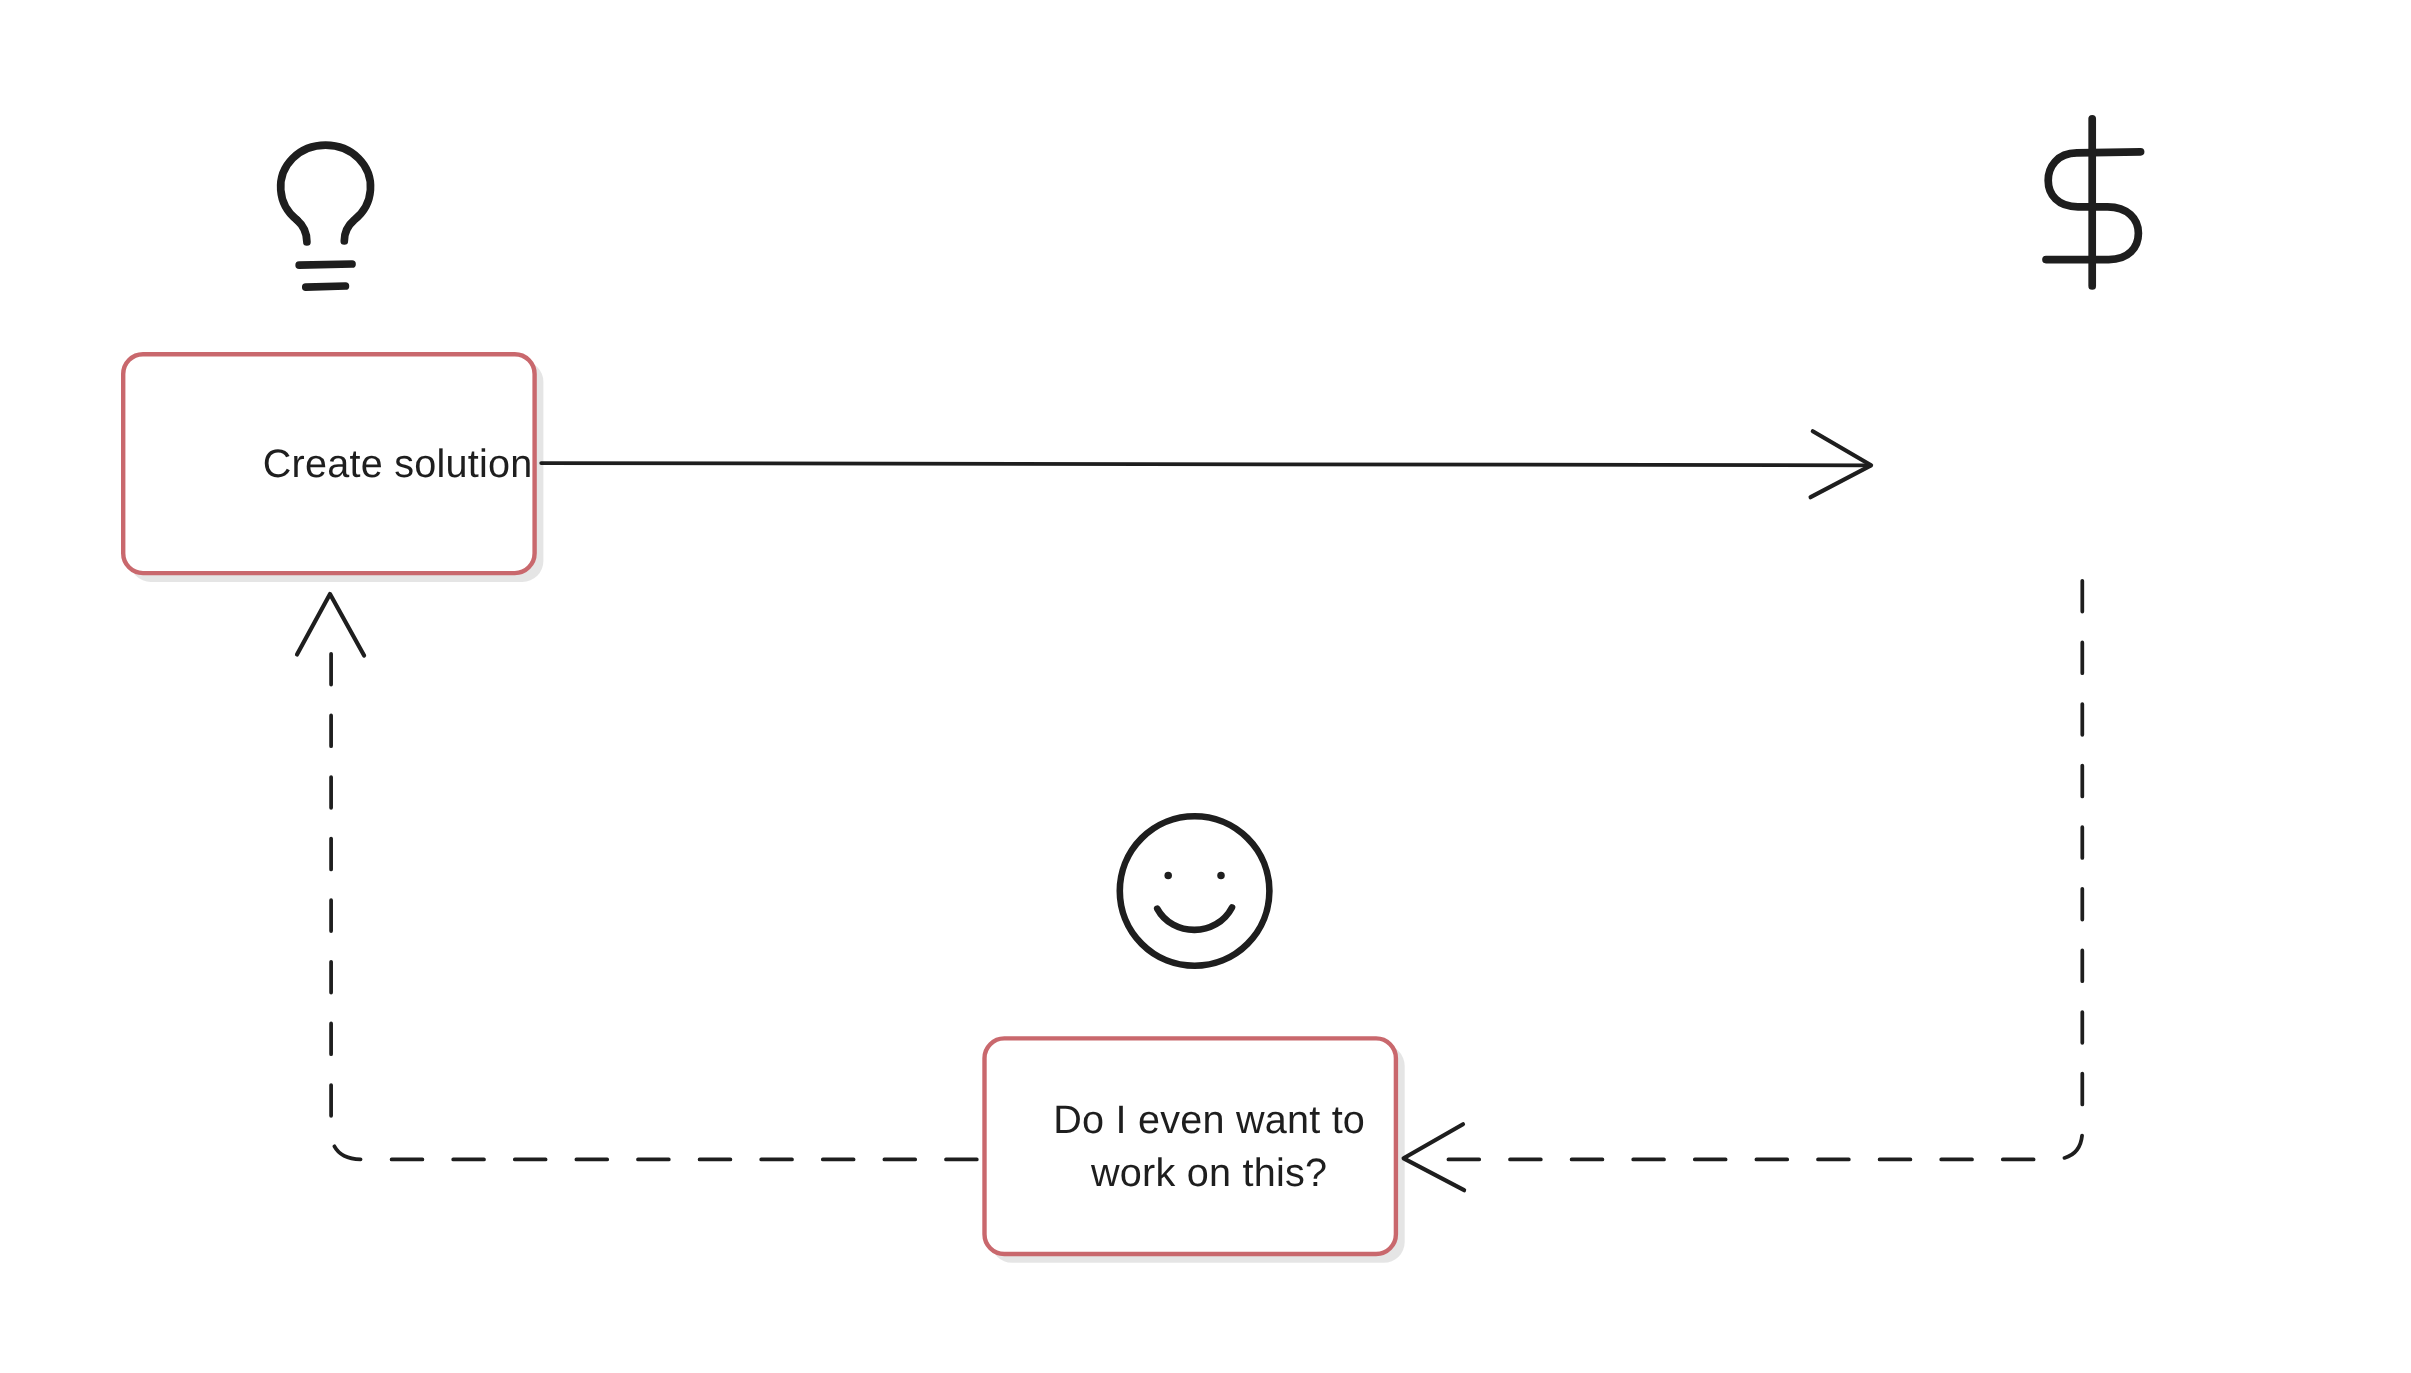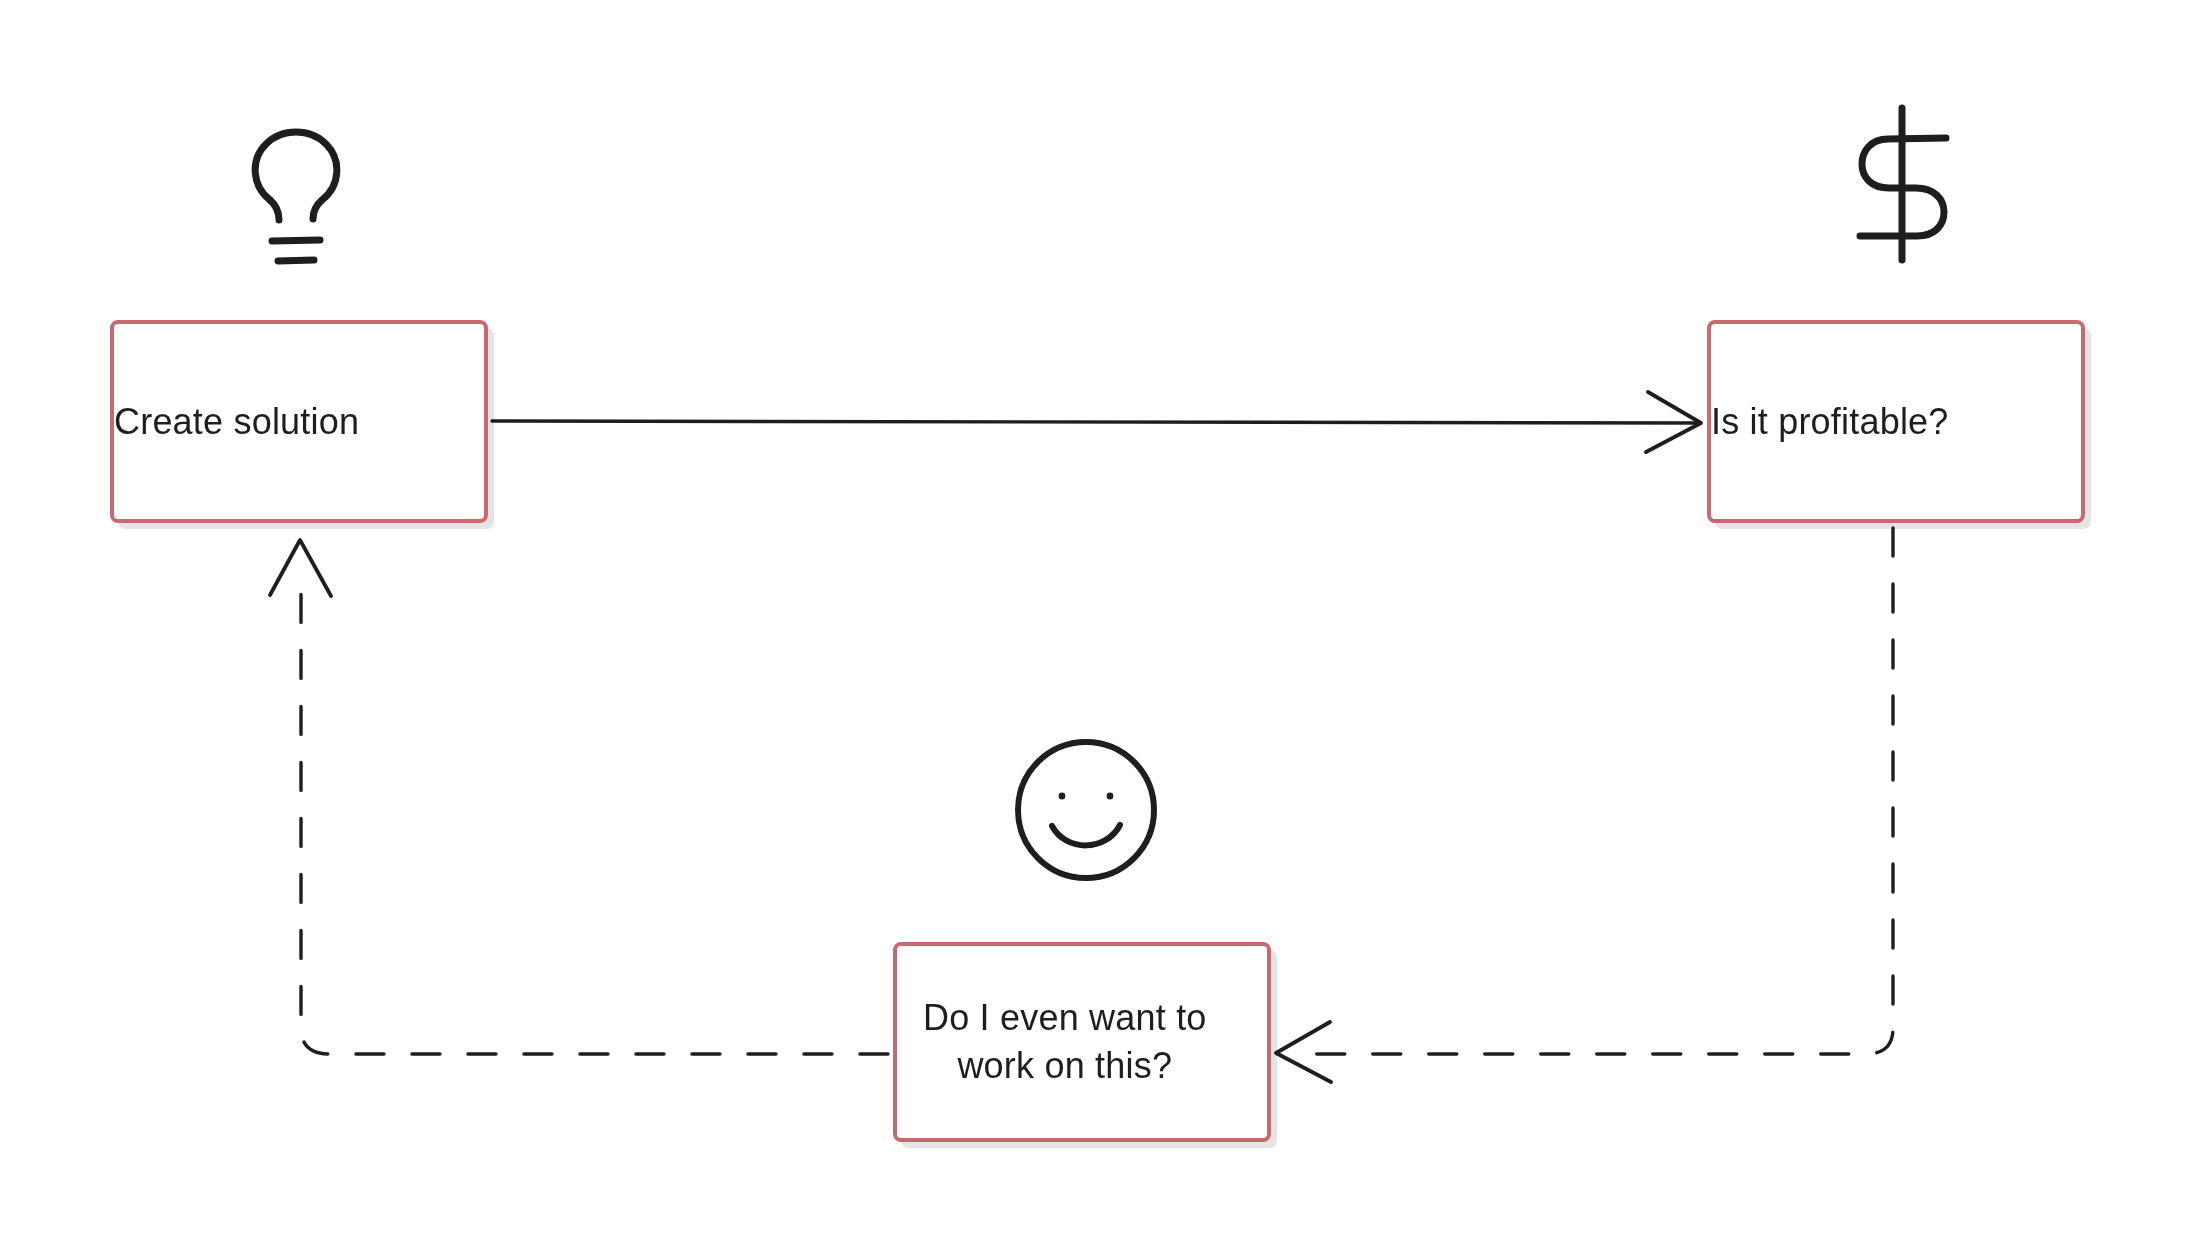--- a/index.html
+++ b/index.html
@@ -30,24 +30,24 @@
     height: 1248px;
     pointer-events: none;
   }
 
   
   .node {
     position: absolute;
     box-sizing: border-box;
     background: #ffffff;
     border: 4px solid #c9686d;
-    border-radius: 8px;
+    border-radius: 20px;
     display: flex;
     align-items: center;
-    justify-content: flex-start;
+    justify-content: flex-end;
     text-align: center;
     color: #1e1e1e;
     font-size: 36px;
     line-height: 1.32;
     letter-spacing: 0.2px;
     box-shadow: 7px 7px 0 -1px rgba(0,0,0,0.10);
   }
 
   #node-create-solution {
     left: 110px;
@@ -119,23 +119,20 @@
     <g>
       <path d="M 888 1054 L 330 1054 Q 301 1054 301 1028 L 301 567" fill="none" stroke="#1e1e1e" stroke-width="3.4" stroke-linecap="round" stroke-linejoin="round" stroke-dasharray="28 28"></path>
       <path d="M 270 595 L 300 540 L 331 596" fill="none" stroke="#1e1e1e" stroke-width="3.8" stroke-linecap="round" stroke-linejoin="round"></path>
     </g>
   </svg>
 
   <div class="node" id="node-create-solution">
     <span class="node-label">Create solution</span>
   </div>
 
-  <div class="node" id="node-is-profitable">
-    <span class="node-label">Is it profitable?</span>
-  </div>
 
   <div class="node" id="node-want-to-work">
     <span class="node-label">Do I even want to
 work on this?</span>
   </div>
 
   <svg class="icon" id="icon-lightbulb" viewBox="0 0 120 160">
     <path d="M 34 92 C 16 78 14 52 30 36 C 46 20 74 20 90 36 C 106 52 104 78 86 92
              C 79 98 77 104 77 111" fill="none" stroke="#1e1e1e" stroke-width="7" stroke-linecap="round" stroke-linejoin="round"></path>
     <path d="M 34 92 C 41 98 43 105 43 112" fill="none" stroke="#1e1e1e" stroke-width="7" stroke-linecap="round" stroke-linejoin="round"></path>

